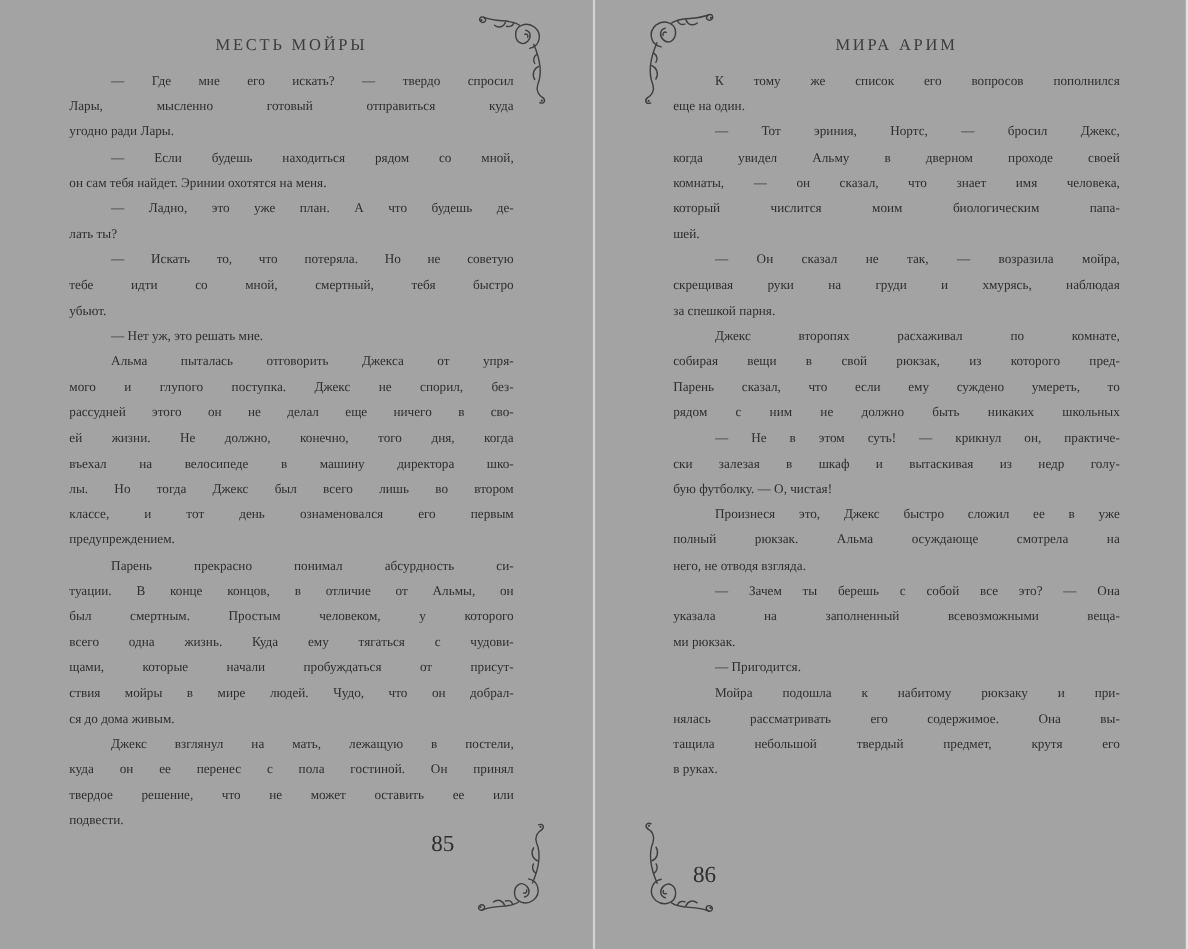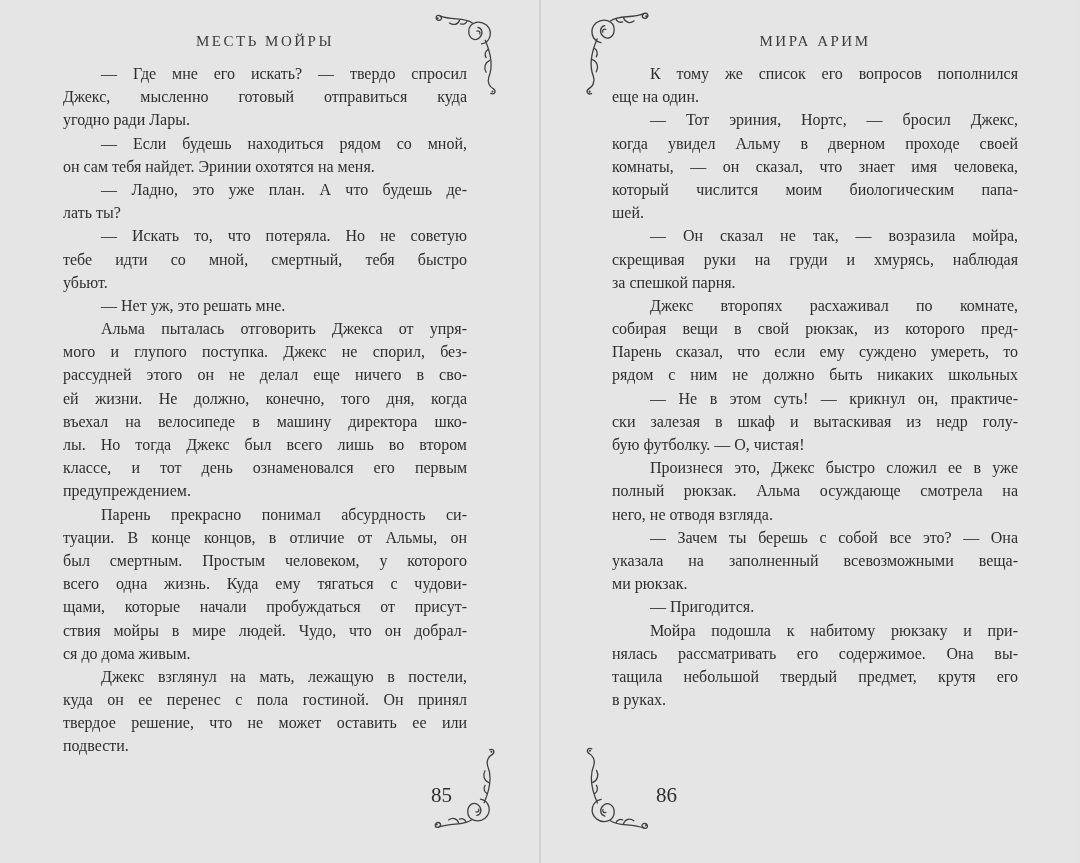--- a/index.html
+++ b/index.html
@@ -1,40 +1,40 @@
 <!DOCTYPE html>
 <html><head>
 <meta charset="utf-8">
 <style>
   html,body{margin:0;padding:0;background:#ffffff;}
   #screen{
-    position:relative;width:1080px;height:863px;background:#e5e5e5;overflow:hidden;
+    position:relative;width:1080px;height:863px;background:#a3a3a3;overflow:hidden;
     font-family:"Liberation Serif","DejaVu Serif",serif;color:#2e2e2e;
   }
   .gutter{position:absolute;left:539px;top:0;width:2px;height:863px;background:#d2d2d2;}
   .right-edge{position:absolute;right:0;top:0;width:2px;height:863px;background:#e3e3e3;}
 
   .page{position:absolute;top:0;height:863px;}
   .page-header{
     position:absolute;top:33px;left:0;width:100%;text-align:center;
     font-size:15px;letter-spacing:2.5px;color:#3c3c3c;
   }
   .page-body{position:absolute;top:62px;left:0;width:100%;}
   .para{margin:0;}
   .line{
-    font-size:16px;line-height:23.2px;height:23.2px;white-space:nowrap;
+    font-size:12px;line-height:23.2px;height:23.2px;white-space:nowrap;
     text-align:justify;text-align-last:justify;overflow:visible;white-space:normal;
   }
   .line.first{text-indent:38px;}
   .line.last{text-align-last:left;}
   .page-number{
     position:absolute;font-size:21px;color:#2e2e2e;width:60px;
   }
-  #pn-left{left:392px;top:783px;text-align:right;}
-  #pn-right{left:656px;top:783px;text-align:left;}
+  #pn-left{left:392px;top:755px;text-align:left;}
+  #pn-right{left:630px;top:783px;text-align:left;}
 
   .ornament{position:absolute;}
   .ornament svg{display:block;width:100%;height:100%;}
   #orn-left-top{left:434px;top:12px;width:64px;height:84px;transform:scaleX(-1);}
   #orn-right-top{left:584px;top:10px;width:66px;height:86px;}
   #orn-left-bottom{left:432px;top:748px;width:66px;height:82px;transform:scale(-1,-1);}
   #orn-right-bottom{left:584px;top:747px;width:66px;height:84px;transform:scaleY(-1);}
 </style>
 </head>
 <body>
@@ -42,21 +42,21 @@
 <div id="screen">
 
   <div class="gutter"></div>
   <div class="right-edge"></div>
 
   <div class="page" style="left:63px;width:404px;">
     <div class="page-header">МЕСТЬ МОЙРЫ</div>
     <div class="page-body">
         <div class="para">
           <div class="line first">— Где мне его искать? — твердо спросил</div>
-          <div class="line">Джекс, мысленно готовый отправиться куда</div>
+          <div class="line">Лары, мысленно готовый отправиться куда</div>
           <div class="line last">угодно ради Лары.</div>
         </div>
         <div class="para">
           <div class="line first">— Если будешь находиться рядом со мной,</div>
           <div class="line last">он сам тебя найдет. Эринии охотятся на меня.</div>
         </div>
         <div class="para">
           <div class="line first">— Ладно, это уже план. А что будешь де-</div>
           <div class="line last">лать ты?</div>
         </div>

